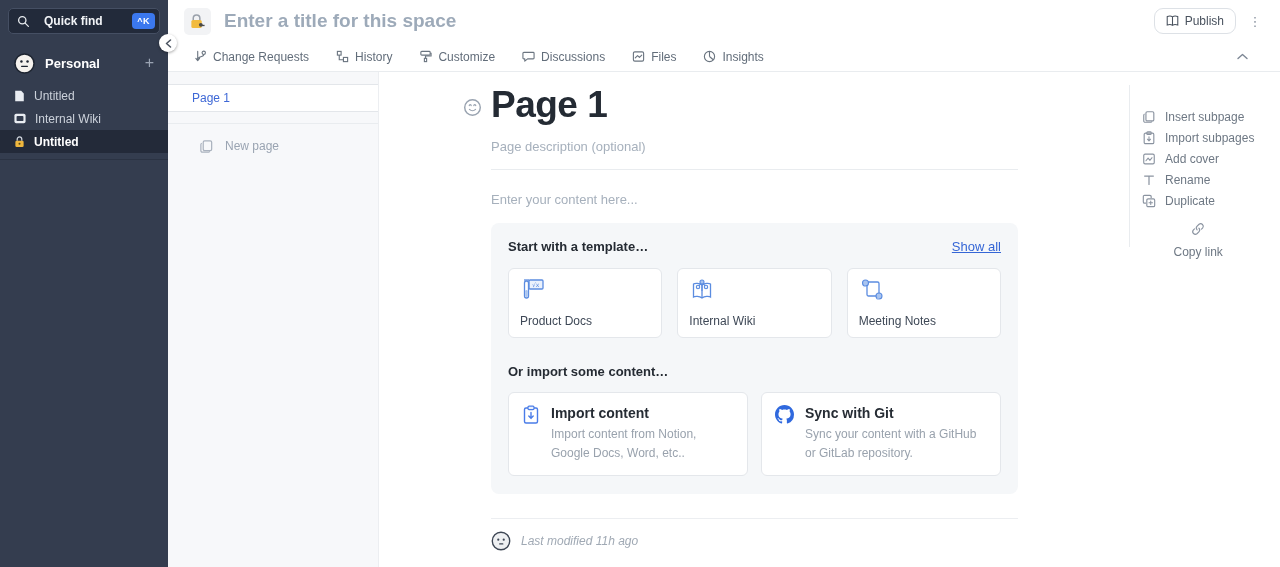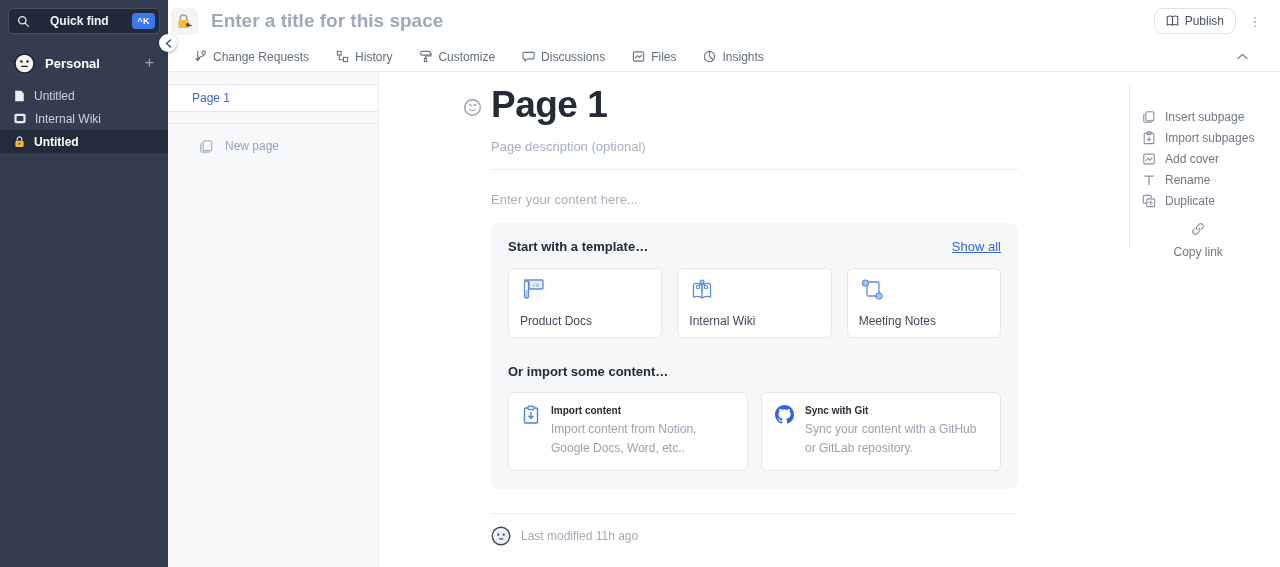--- a/index.html
+++ b/index.html
@@ -13,21 +13,21 @@
   
   .left-sidebar {
     position:absolute; left:0; top:0; width:168px; height:567px;
     background:#343d4f; z-index:2;
   }
   .search-box {
     margin:8px; height:26px; background:#222a3a;
     border:1px solid #454f63; border-radius:5px;
     display:flex; align-items:center; padding:0 4px 0 8px; cursor:pointer;
   }
-  .search-box .label { color:#f2f4f7; font-size:12px; font-weight:bold; margin-left:20px; flex:1; }
+  .search-box .label { color:#f2f4f7; font-size:12px; font-weight:bold; margin-left:14px; flex:1; }
   .kbd-badge {
     background:#3b78ee; color:#fff; font-size:9px; font-weight:bold;
     padding:3px 5px; border-radius:4px; letter-spacing:0.5px;
   }
   .workspace-row {
     display:flex; align-items:center; padding:0 14px; height:42px; margin-top:2px; cursor:pointer;
   }
   .workspace-row .ws-label { color:#fff; font-size:13px; font-weight:bold; margin-left:10px; flex:1; }
   .ws-plus { color:#9aa3b2; font-size:16px; line-height:1; cursor:pointer; }
   .space-list { padding-bottom:6px; border-bottom:1px solid #2b3343; }
@@ -43,21 +43,21 @@
     position:absolute; left:159px; top:34px; width:18px; height:18px;
     background:#fff; border-radius:50%; z-index:5;
     box-shadow:0 1px 3px rgba(0,0,0,0.35);
     display:flex; align-items:center; justify-content:center;
     color:#4a5360; font-size:10px; cursor:pointer;
   }
 
   
   .main-col { position:absolute; left:168px; top:0; width:1112px; height:567px; background:#fff; }
 
-  .space-header { height:42px; display:flex; align-items:center; padding:0 12px 0 3px; }
+  .space-header { height:42px; display:flex; align-items:center; padding:0 12px 0 16px; }
   .space-icon-box {
     width:27px; height:27px; background:#f2f3f5; border-radius:5px;
     display:flex; align-items:center; justify-content:center; cursor:pointer;
   }
   .space-title {
     flex:1; margin-left:13px; font-size:19px; font-weight:bold; color:#9daab9; cursor:text;
   }
   .publish-btn {
     display:flex; align-items:center; gap:6px;
     border:1px solid #dde1e6; border-radius:9px; background:#fff;
@@ -107,26 +107,26 @@
     flex:1; height:70px; background:#fff; border:1px solid #e4e7eb; border-radius:6px;
     padding:9px 11px; display:flex; flex-direction:column; justify-content:space-between; cursor:pointer;
   }
   .tpl-card .tpl-label { font-size:12px; color:#3e4856; }
   .import-heading { margin-top:26px; font-size:13px; font-weight:bold; color:#252b33; }
   .import-cards { display:flex; gap:13px; margin-top:13px; }
   .import-card {
     flex:1; background:#fff; border:1px solid #e4e7eb; border-radius:6px;
     padding:12px 12px 13px 13px; display:flex; gap:11px; cursor:pointer;
   }
-  .import-card .ic-title { font-size:10px; font-weight:bold; color:#262c34; }
+  .import-card .ic-title { font-size:14px; font-weight:bold; color:#262c34; }
   .import-card .ic-desc { font-size:12px; color:#99a2ad; line-height:1.55; margin-top:4px; }
 
   .doc-footer-divider { margin-top:24px; border-top:1px solid #eceef1; }
   .doc-footer { margin-top:12px; display:flex; align-items:center; gap:10px; padding-bottom:20px; }
-  .doc-footer .lm-text { font-size:12px; color:#a0a9b4; }
+  .doc-footer .lm-text { font-size:12px; color:#a0a9b4;font-style:italic; }
 
   
   .actions-rail {
     position:absolute; left:1129px; top:85px; height:162px;
     border-left:1px solid #e9ecef; padding-left:12px; z-index:3;
   }
   .action-item {
     display:flex; align-items:center; gap:9px; height:21px;
     font-size:12px; color:#6e7884; cursor:pointer; white-space:nowrap;
   }

